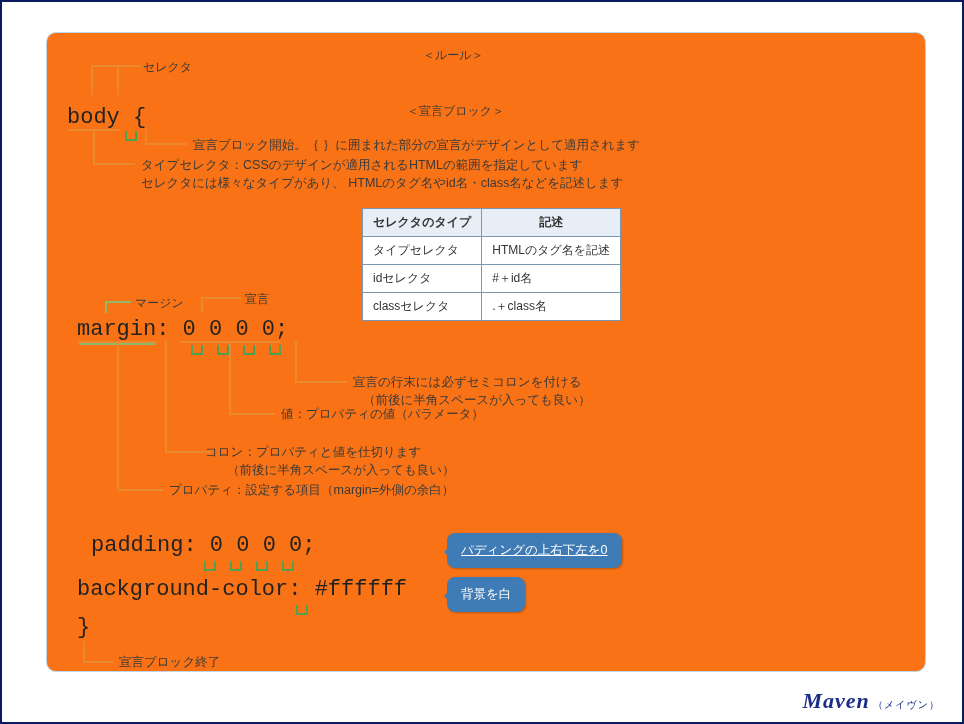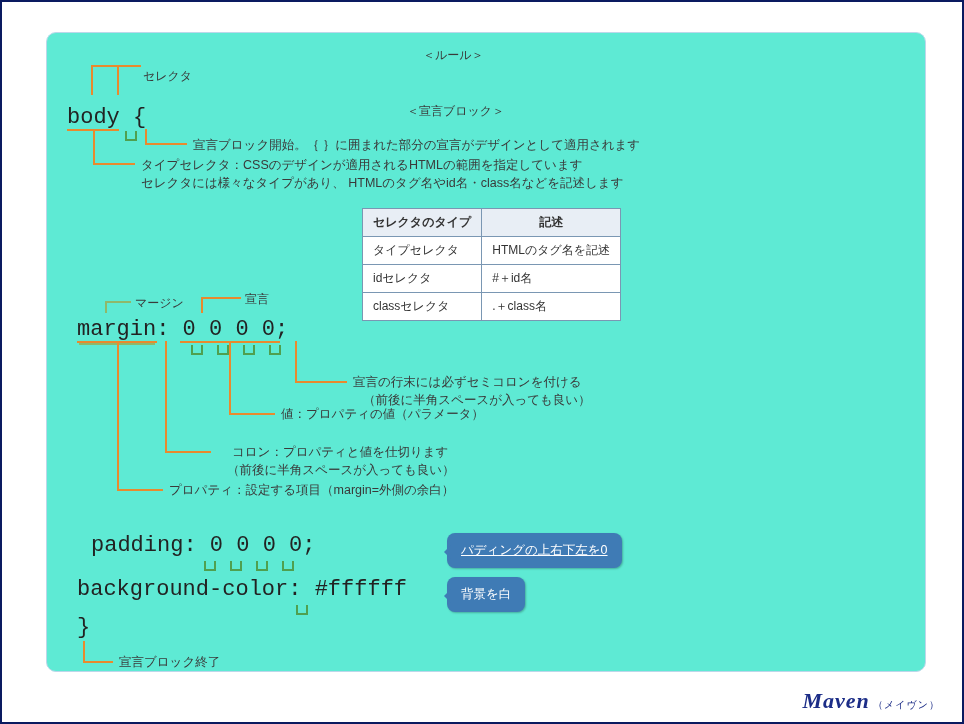--- a/index.html
+++ b/index.html
@@ -10,21 +10,21 @@
     border: 2px solid #0a1a60;
     font-family: "Hiragino Sans", "Meiryo", "MS PGothic", sans-serif;
     font-size: 12px;
     color: #333;
     position: relative;
   }
   .panel {
     position: absolute;
     left: 44px; top: 30px;
     width: 880px; height: 640px;
-    background: #5eead4;
+    background: #f97316;
     border-radius: 10px;
     border: 1px solid #bcd7ea;
   }
   .sig {
     position:absolute; right:22px; bottom:8px;
     color:#1c2d87;
   }
   .sig b{ font-family: "Times New Roman", serif; font-size:22px; font-style:italic; letter-spacing:1px;text-align:center;}
   .sig small{ font-size:10px; letter-spacing:1px;}
   .code {
@@ -85,21 +85,21 @@
   }
 </style>
 </head>
 <body>
 
 <div class="panel">
 
   <div class="caption" style="left:376px; top:14px;">＜ルール＞</div>
   <div class="caption" style="left:360px; top:70px;">＜宣言ブロック＞</div>
 
-  <div class="caption" style="left:96px; top:26px;margin-top:9px;">セレクタ</div>
+  <div class="caption" style="left:96px; top:26px;">セレクタ</div>
   <div class="line lineH" style="left:44px; top:32px; width:50px;"></div>
   <div class="line lineV" style="left:44px; top:32px; height:30px;"></div>
   <div class="line lineV" style="left:70px; top:32px; height:30px;"></div>
 
   <span class="code" style="left:20px; top:72px;">body {</span>
 
   <div class="line lineH" style="left:20px; top:96px; width:52px;"></div>
 
   <div class="sp" style="left:78px; top:98px;"></div>
 
@@ -157,21 +157,21 @@
   <div class="line lineH" style="left:248px; top:348px; width:52px;"></div>
   <div class="note" style="left:306px; top:340px;">宣言の行末には必ずセミコロンを付ける</div>
   <div class="note" style="left:316px; top:358px;">（前後に半角スペースが入っても良い）</div>
 
   <div class="line lineV" style="left:182px; top:308px; height:72px;"></div>
   <div class="line lineH" style="left:182px; top:380px; width:46px;"></div>
   <div class="note" style="left:234px; top:372px;">値：プロパティの値（パラメータ）</div>
 
   <div class="line lineV" style="left:118px; top:308px; height:110px;"></div>
   <div class="line lineH" style="left:118px; top:418px; width:46px;"></div>
-  <div class="note" style="left:185px; top:410px;text-align:right;">コロン：プロパティと値を仕切ります</div>
+  <div class="note" style="left:158px; top:410px;text-align:right;">コロン：プロパティと値を仕切ります</div>
   <div class="note" style="left:180px; top:428px;">（前後に半角スペースが入っても良い）</div>
 
   <div class="line lineV" style="left:70px; top:308px; height:148px;"></div>
   <div class="line lineH" style="left:70px; top:456px; width:46px;"></div>
   <div class="note" style="left:122px; top:448px;">プロパティ：設定する項目（margin=外側の余白）</div>
 
 
   <span class="code" style="left:44px; top:500px;">padding: 0 0 0 0;</span>
   <div class="sp" style="left:157px; top:528px;"></div>
   <div class="sp" style="left:183px; top:528px;"></div>

